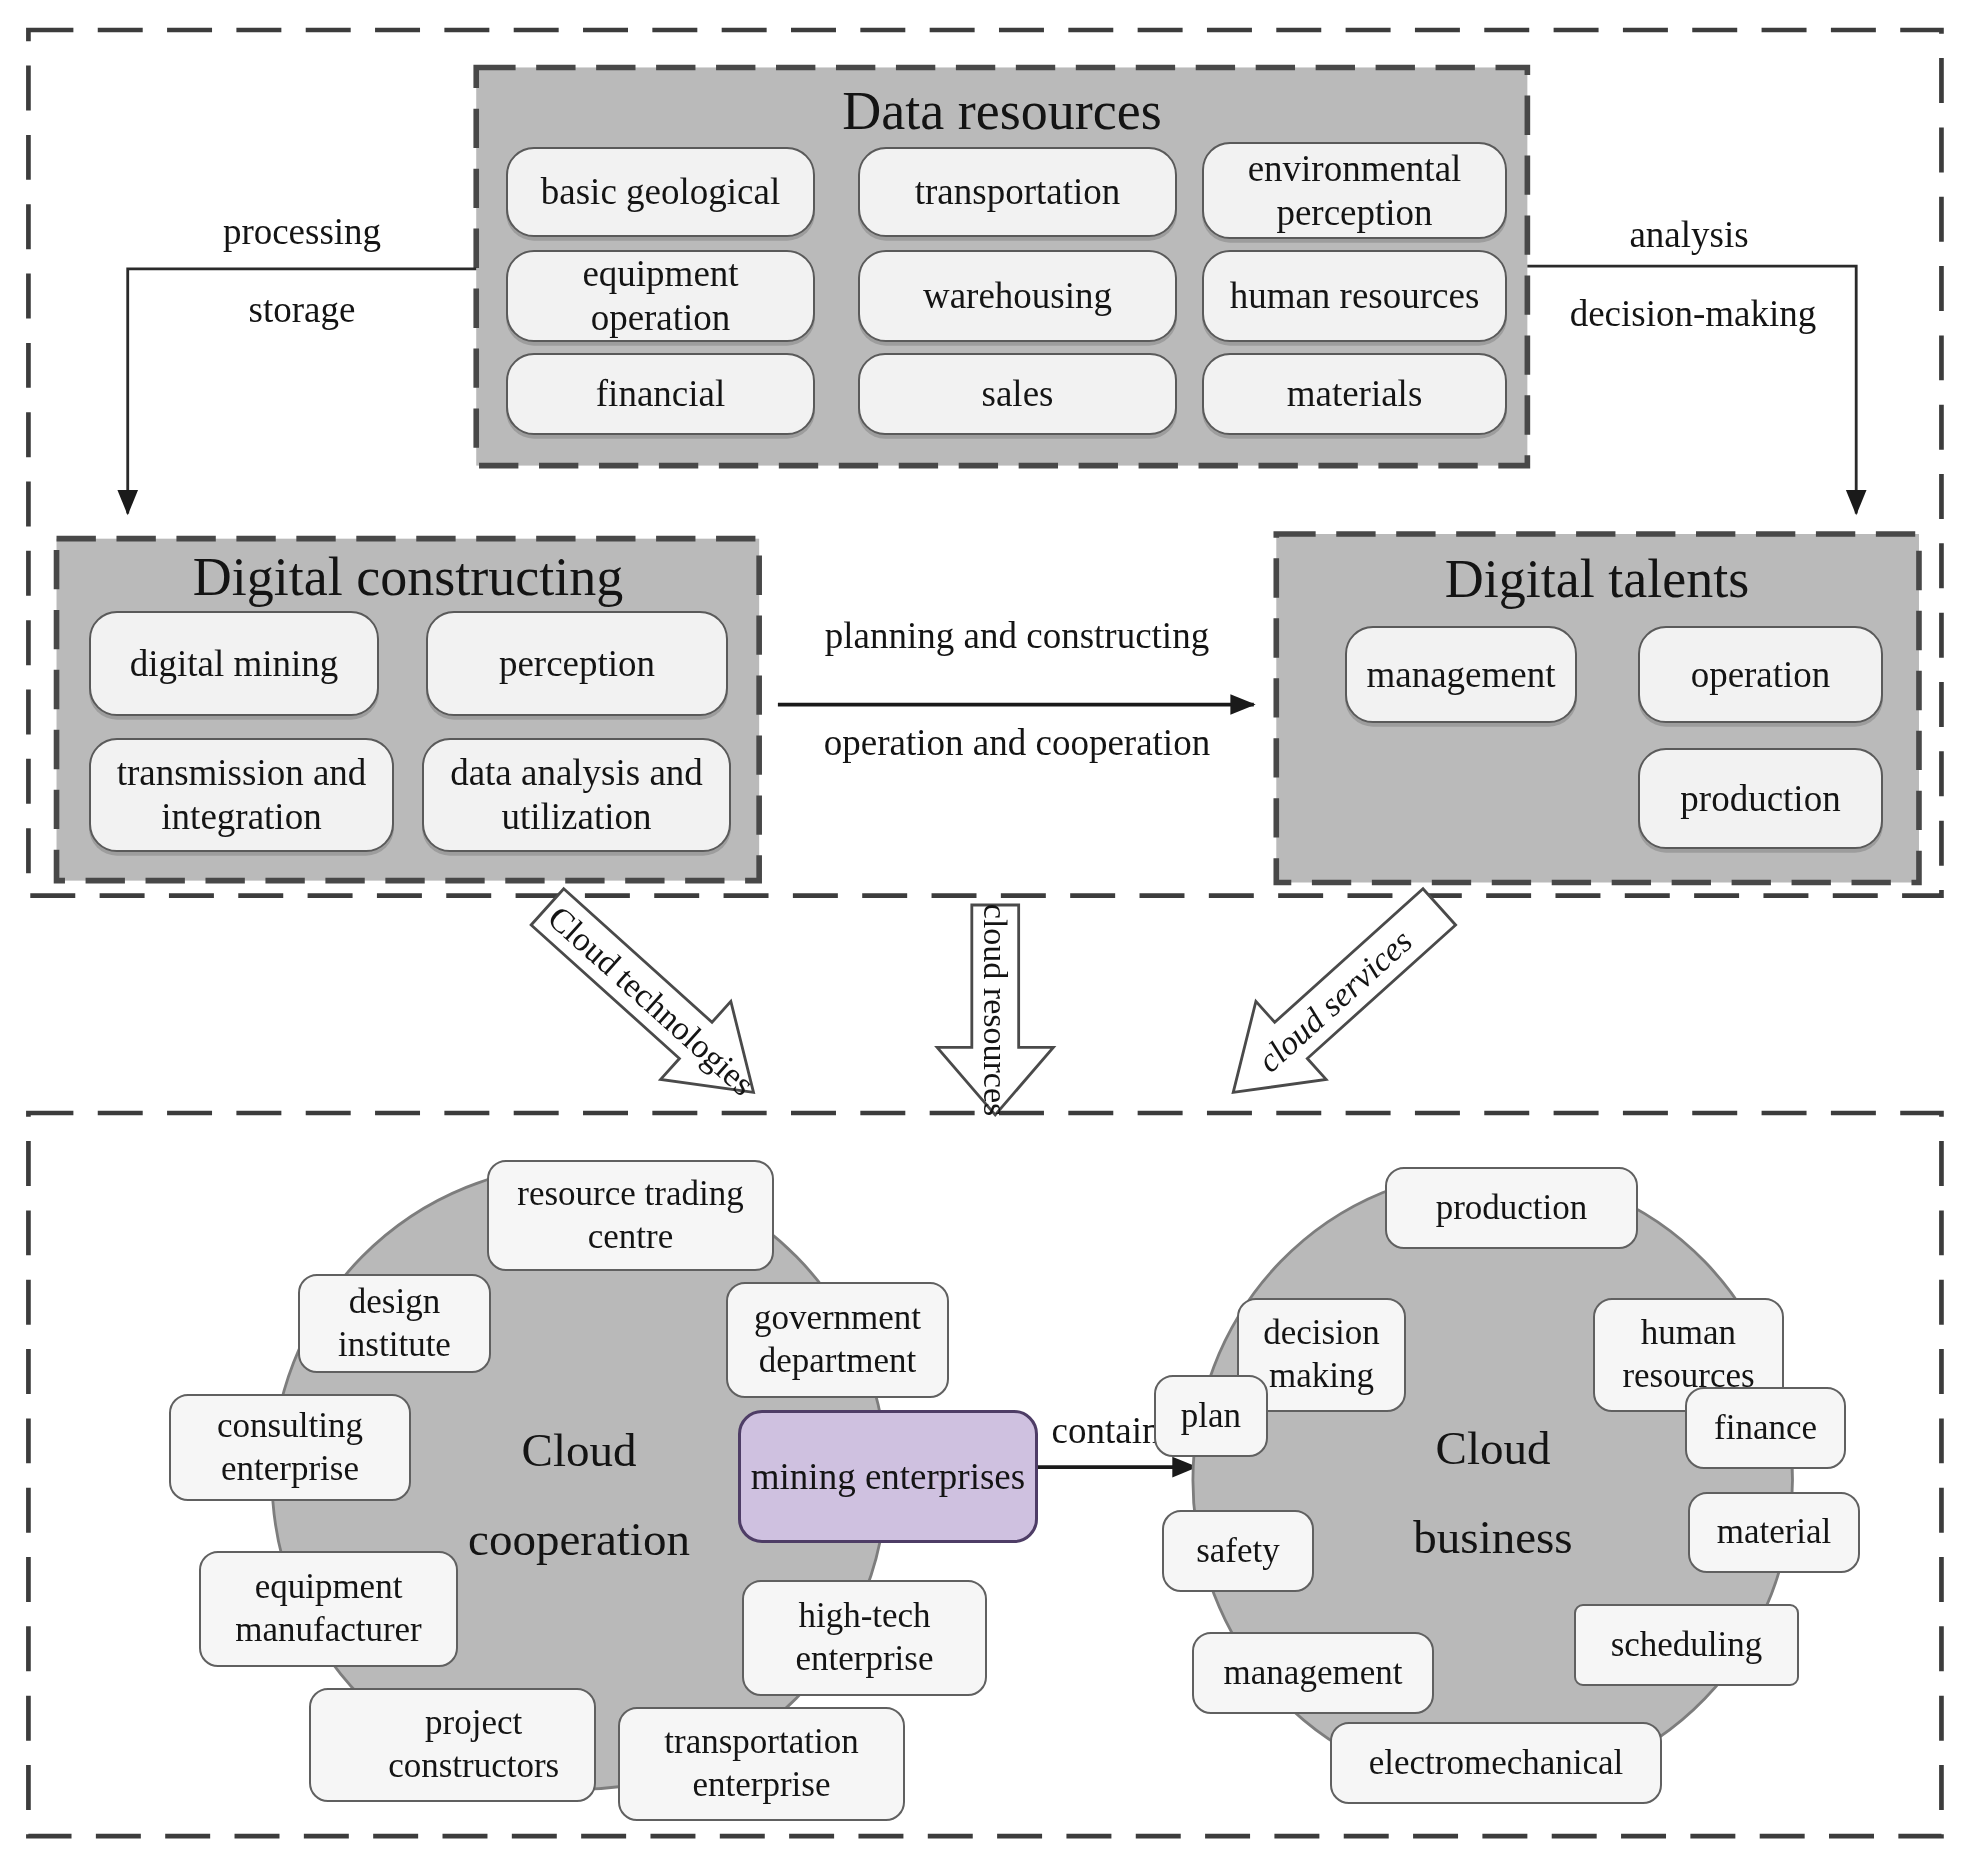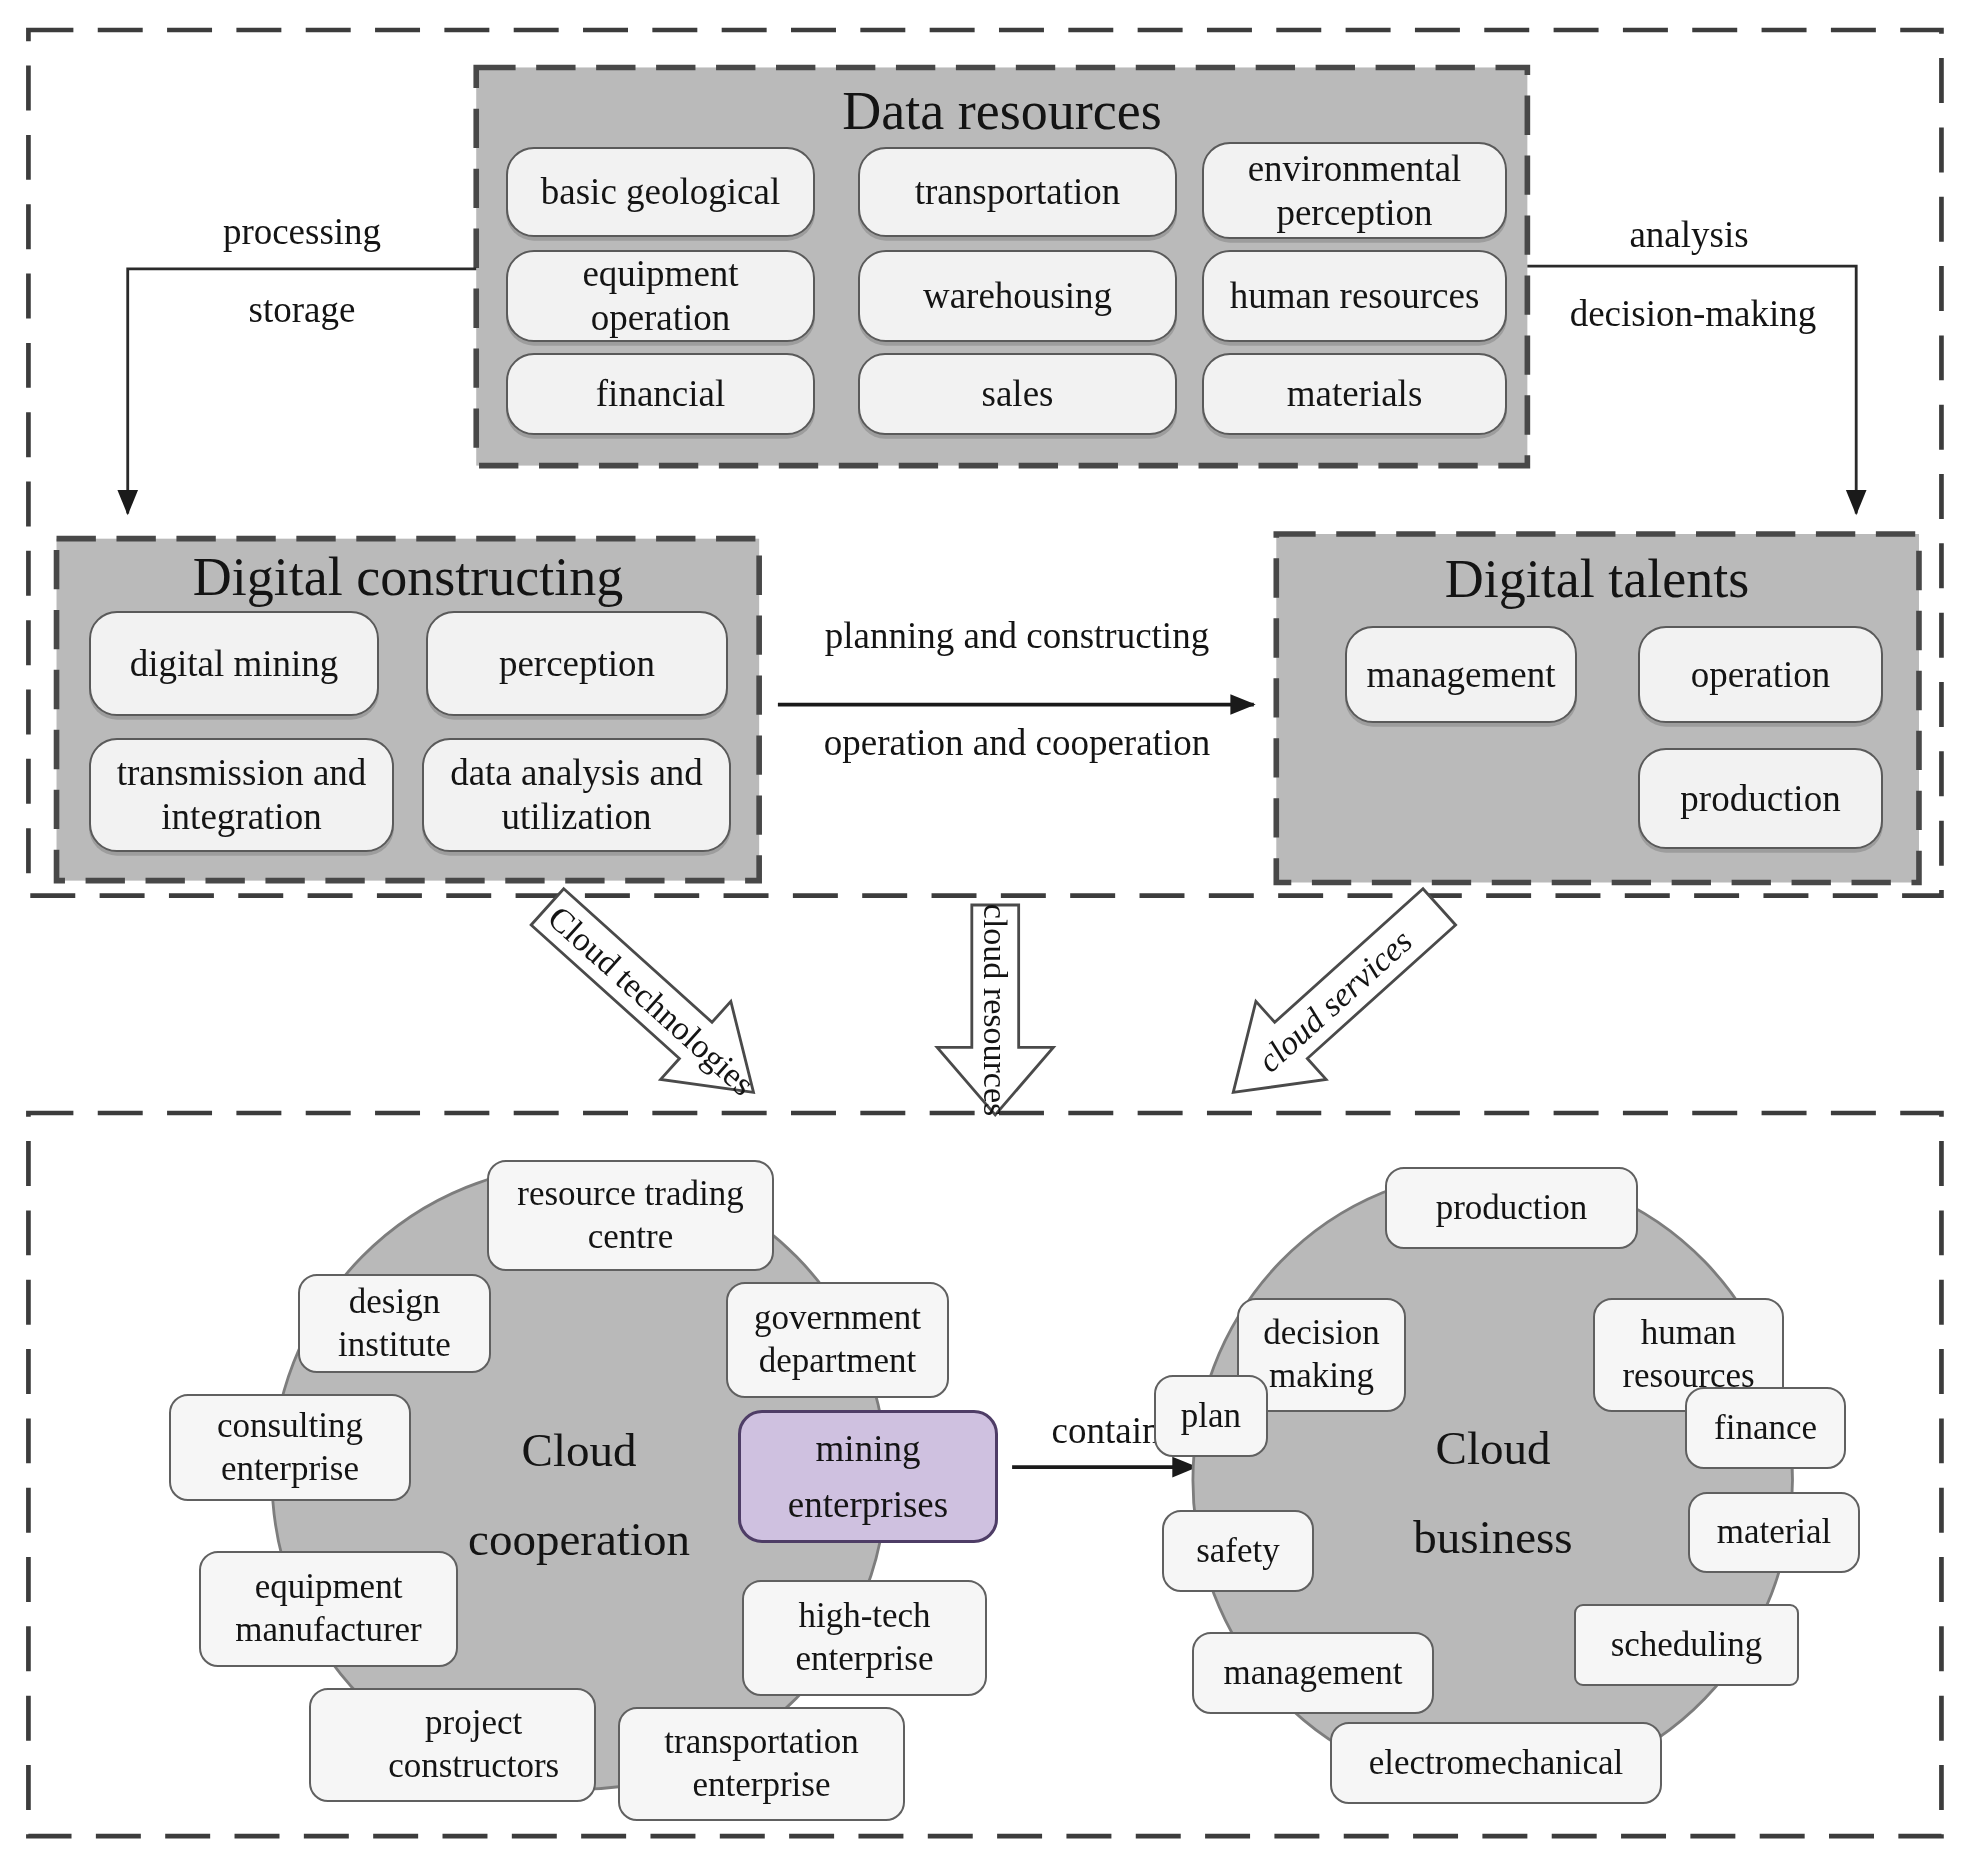--- a/index.html
+++ b/index.html
@@ -91,21 +91,21 @@
   <div class="ctitle" style="left:579px;top:1539px;">cooperation</div>
 
   <div class="pill-b" style="left:487px;top:1160px;width:287px;height:111px;">resource trading centre</div>
   <div class="pill-b" style="left:298px;top:1274px;width:193px;height:99px;">design institute</div>
   <div class="pill-b" style="left:169px;top:1394px;width:242px;height:107px;">consulting enterprise</div>
   <div class="pill-b" style="left:199px;top:1551px;width:259px;height:116px;">equipment manufacturer</div>
   <div class="pill-b" style="left:309px;top:1688px;width:287px;height:114px;padding-left:48px;">project constructors</div>
   <div class="pill-b" style="left:618px;top:1707px;width:287px;height:114px;">transportation enterprise</div>
   <div class="pill-b" style="left:742px;top:1580px;width:245px;height:116px;">high-tech enterprise</div>
   <div class="pill-b" style="left:726px;top:1282px;width:223px;height:116px;">government department</div>
-  <div class="pill-b purple" style="left:738px;top:1410px;width:260px;height:133px;">mining enterprises</div>
+  <div class="pill-b purple" style="left:738px;top:1410px;width:300px;height:133px;">mining enterprises</div>
 
   <div class="lbl" style="left:1106px;top:1430px;">contain</div>
 
   <div class="ctitle" style="left:1493px;top:1448px;">Cloud</div>
   <div class="ctitle" style="left:1493px;top:1537px;">business</div>
 
   <div class="pill-b" style="left:1385px;top:1167px;width:253px;height:82px;">production</div>
   <div class="pill-b" style="left:1237px;top:1298px;width:169px;height:114px;">decision making</div>
   <div class="pill-b" style="left:1593px;top:1298px;width:191px;height:114px;">human resources</div>
   <div class="pill-b" style="left:1154px;top:1375px;width:114px;height:82px;">plan</div>

